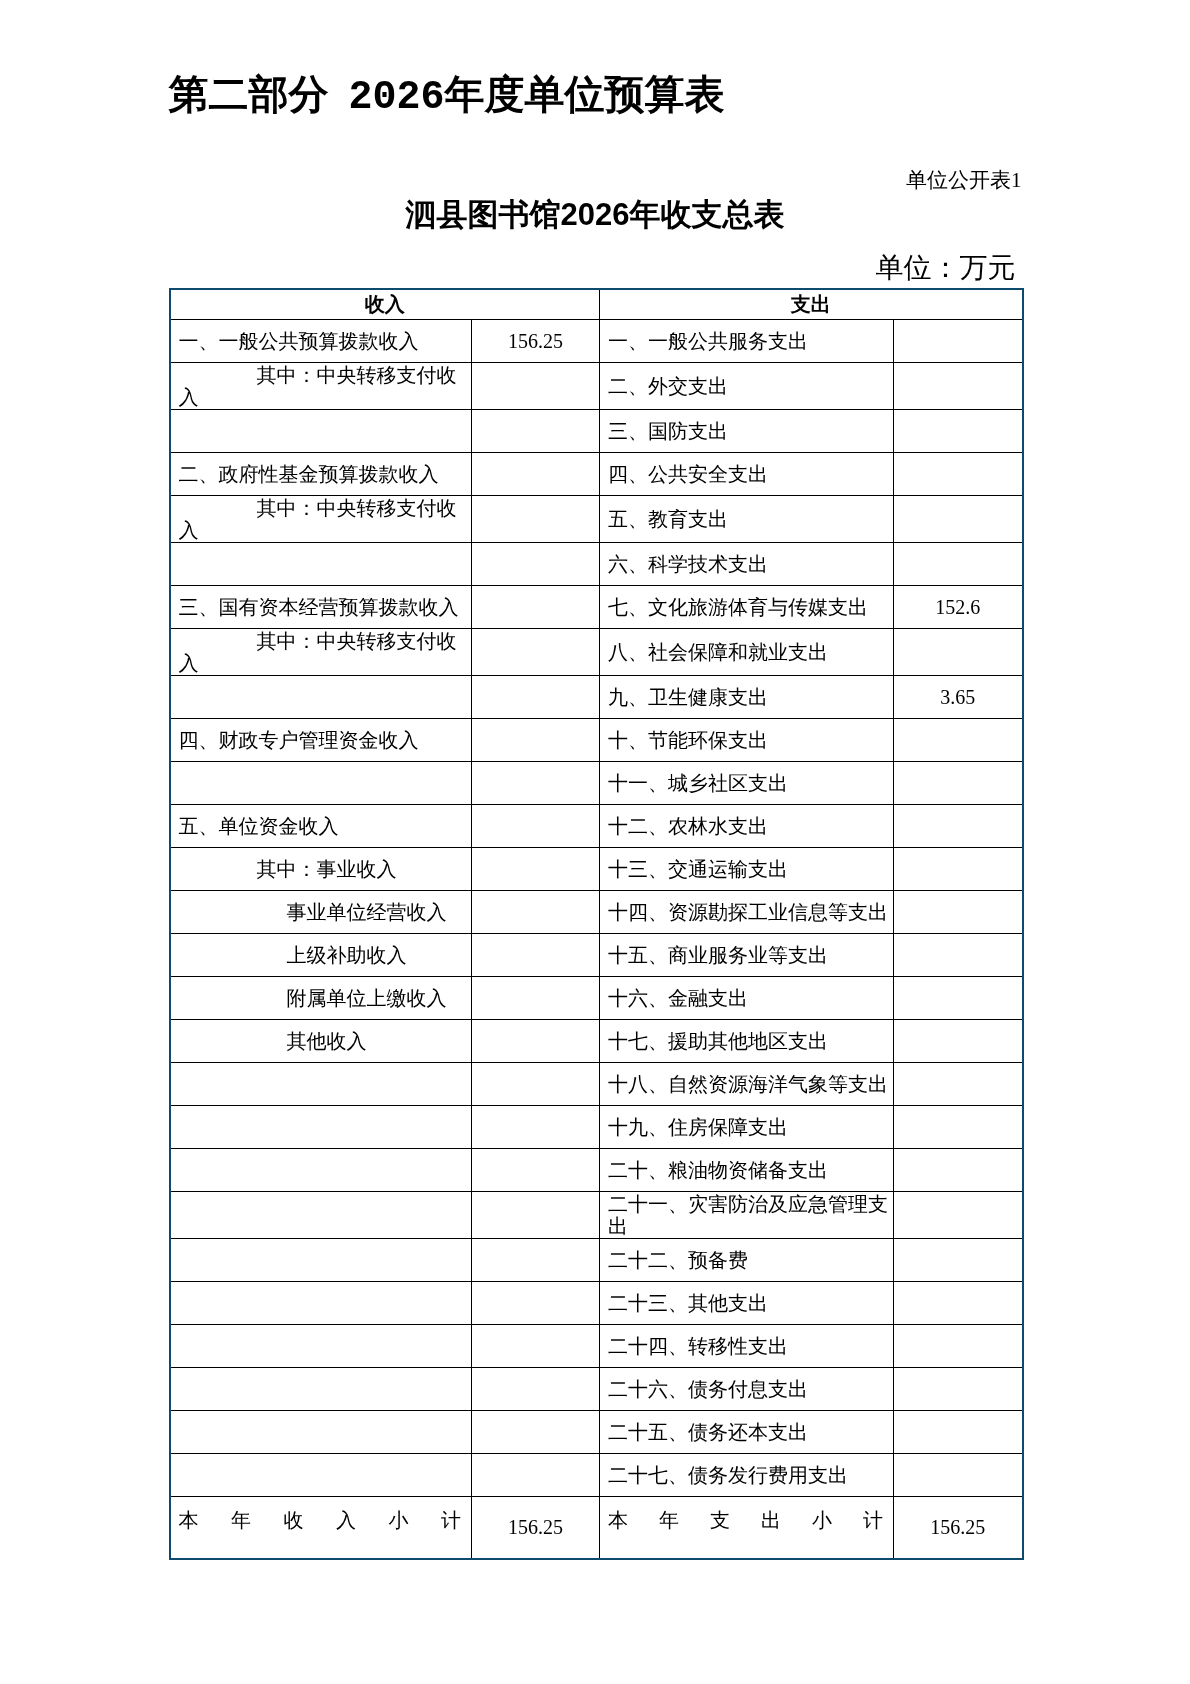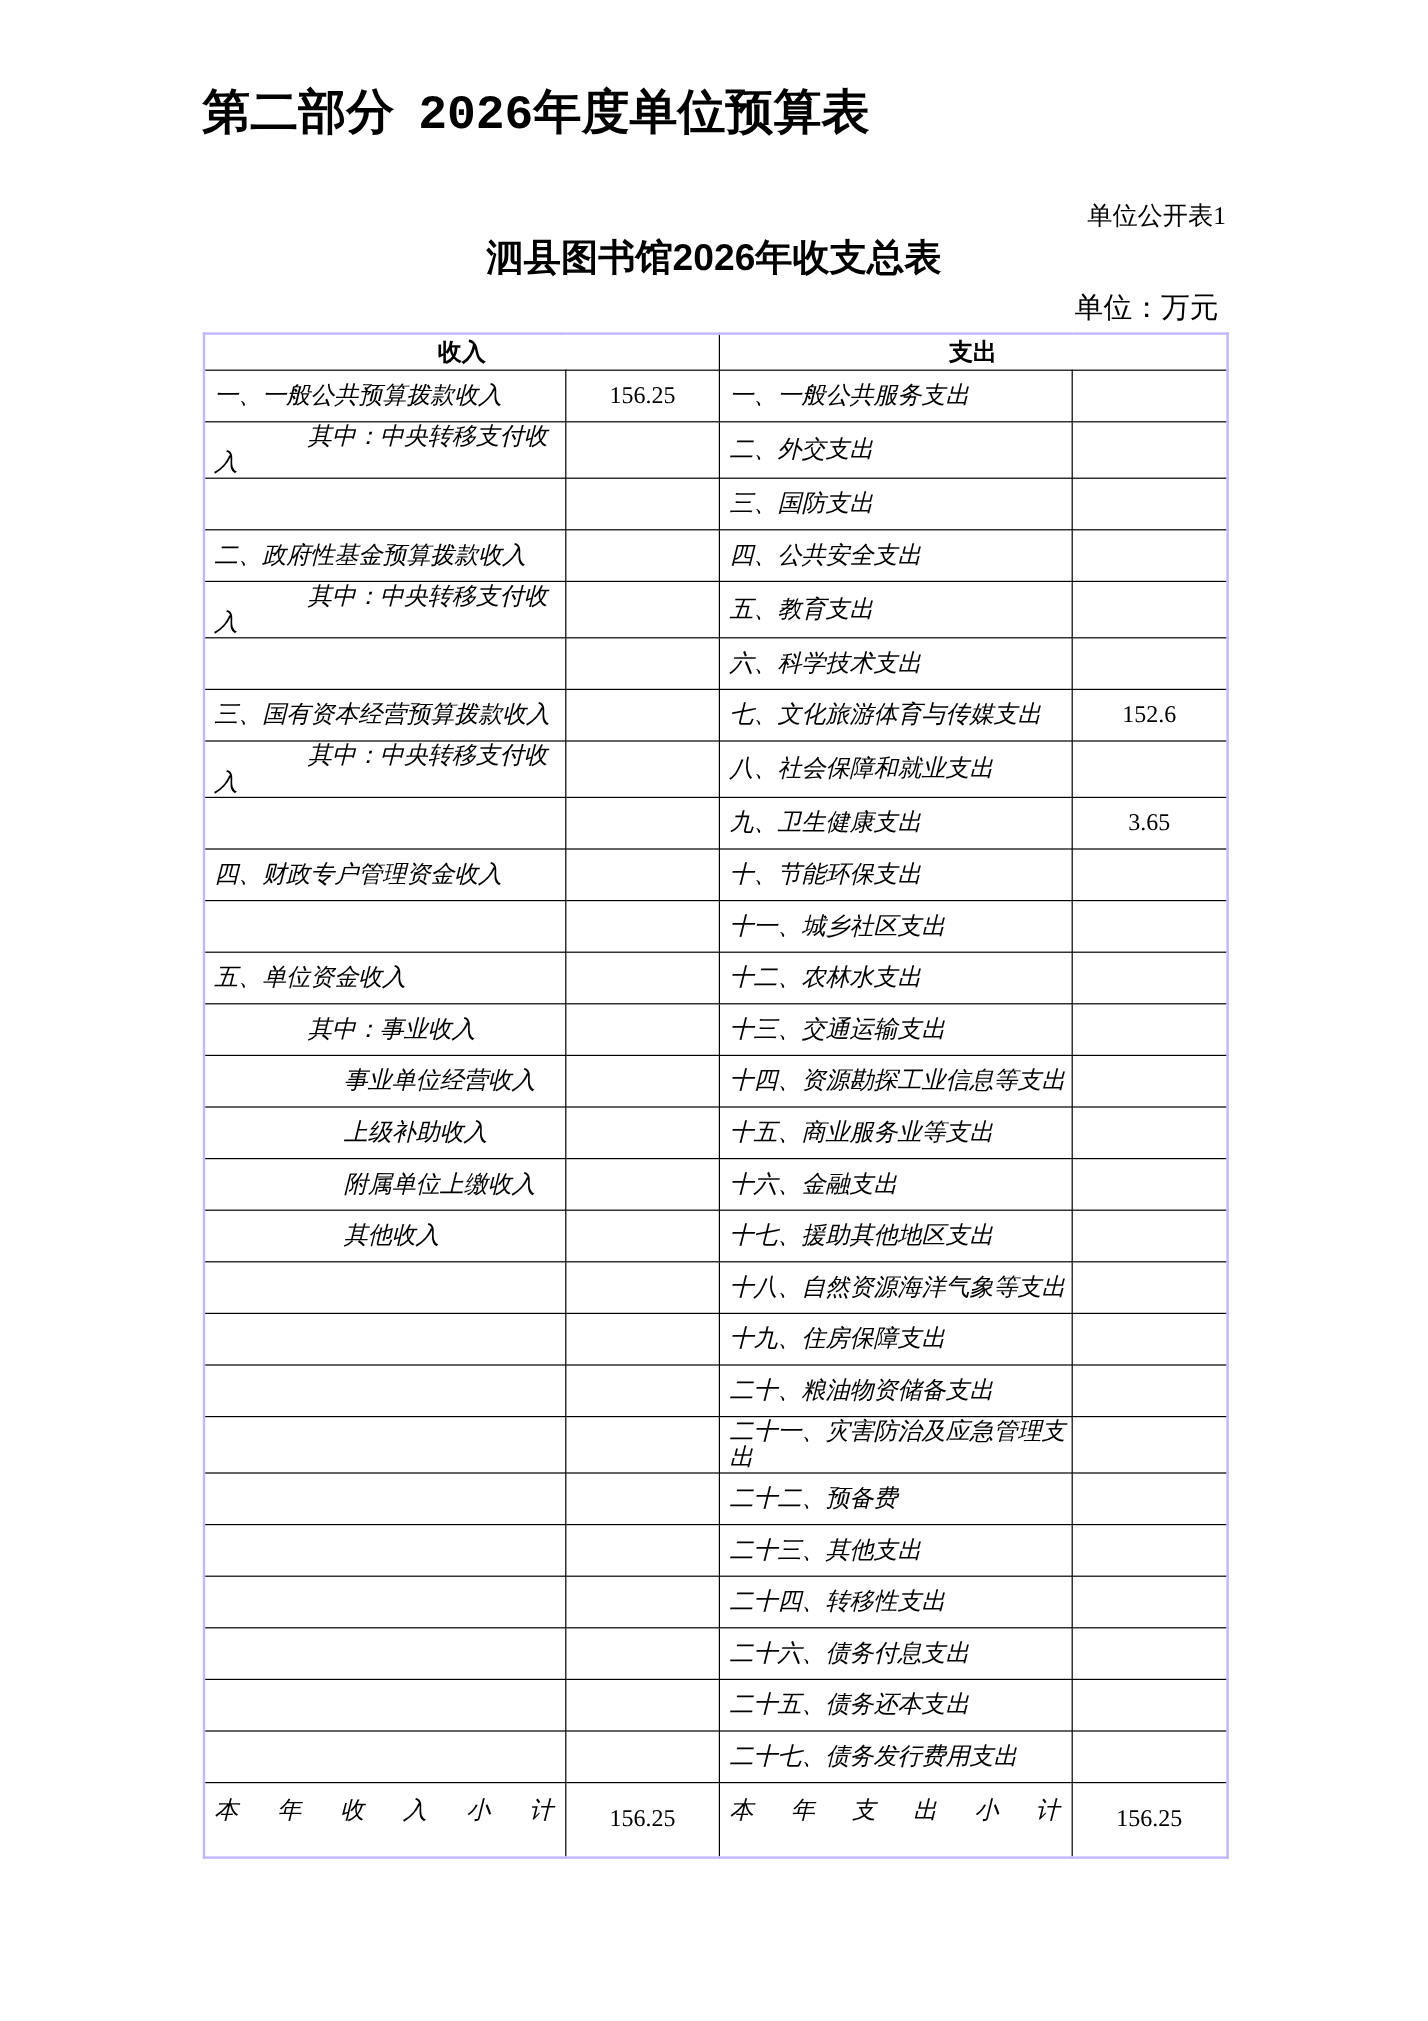--- a/index.html
+++ b/index.html
@@ -36,32 +36,32 @@
   }
   .sub-title {
     margin: 4px 0 0 0;
     font-family: "Liberation Sans", "DejaVu Sans", sans-serif;
     font-size: 31px;
     line-height: 36px;
     font-weight: 700;
     text-align: center;
   }
   .unit-note {
-    margin-top: 12px;
-    font-size: 24px;
+    margin-top: 23px;
+    font-size: 28px;
     line-height: 24px;
     text-align: right;
     padding-right: 6px;
   }
   table.budget {
     margin-top: 8px;
     border-collapse: collapse;
     table-layout: fixed;
     width: 853px;
-    border: 2px solid #c4b5fd;
+    border: 2px solid #0c4a6e;
     font-size: 20px;
   }
   table.budget th, table.budget td {
     border: 1px solid #000;
     overflow: hidden;
   }
   tr.hdr1 th {
     height: 26px;
     font-size: 20px;
     font-weight: 700;
@@ -75,21 +75,20 @@
     text-align: center;
     vertical-align: middle;
     border-bottom: 2px solid #000;
   }
   tr.data td { height: 40px; vertical-align: middle; }
   td.item {
     text-align: left;
     padding: 1px 2px 1px 8px;
     line-height: 22px;
     word-break: break-all;
-    font-style: italic;
   }
   td.val {
     text-align: center;
     padding: 1px 2px;
   }
   td.item.ind1 { text-indent: 78px; }
   td.item.ind2 { text-indent: 108px; }
   tr.summary td { height: 45px; vertical-align: middle; }
   td.sum-label {
     text-align: justify;

